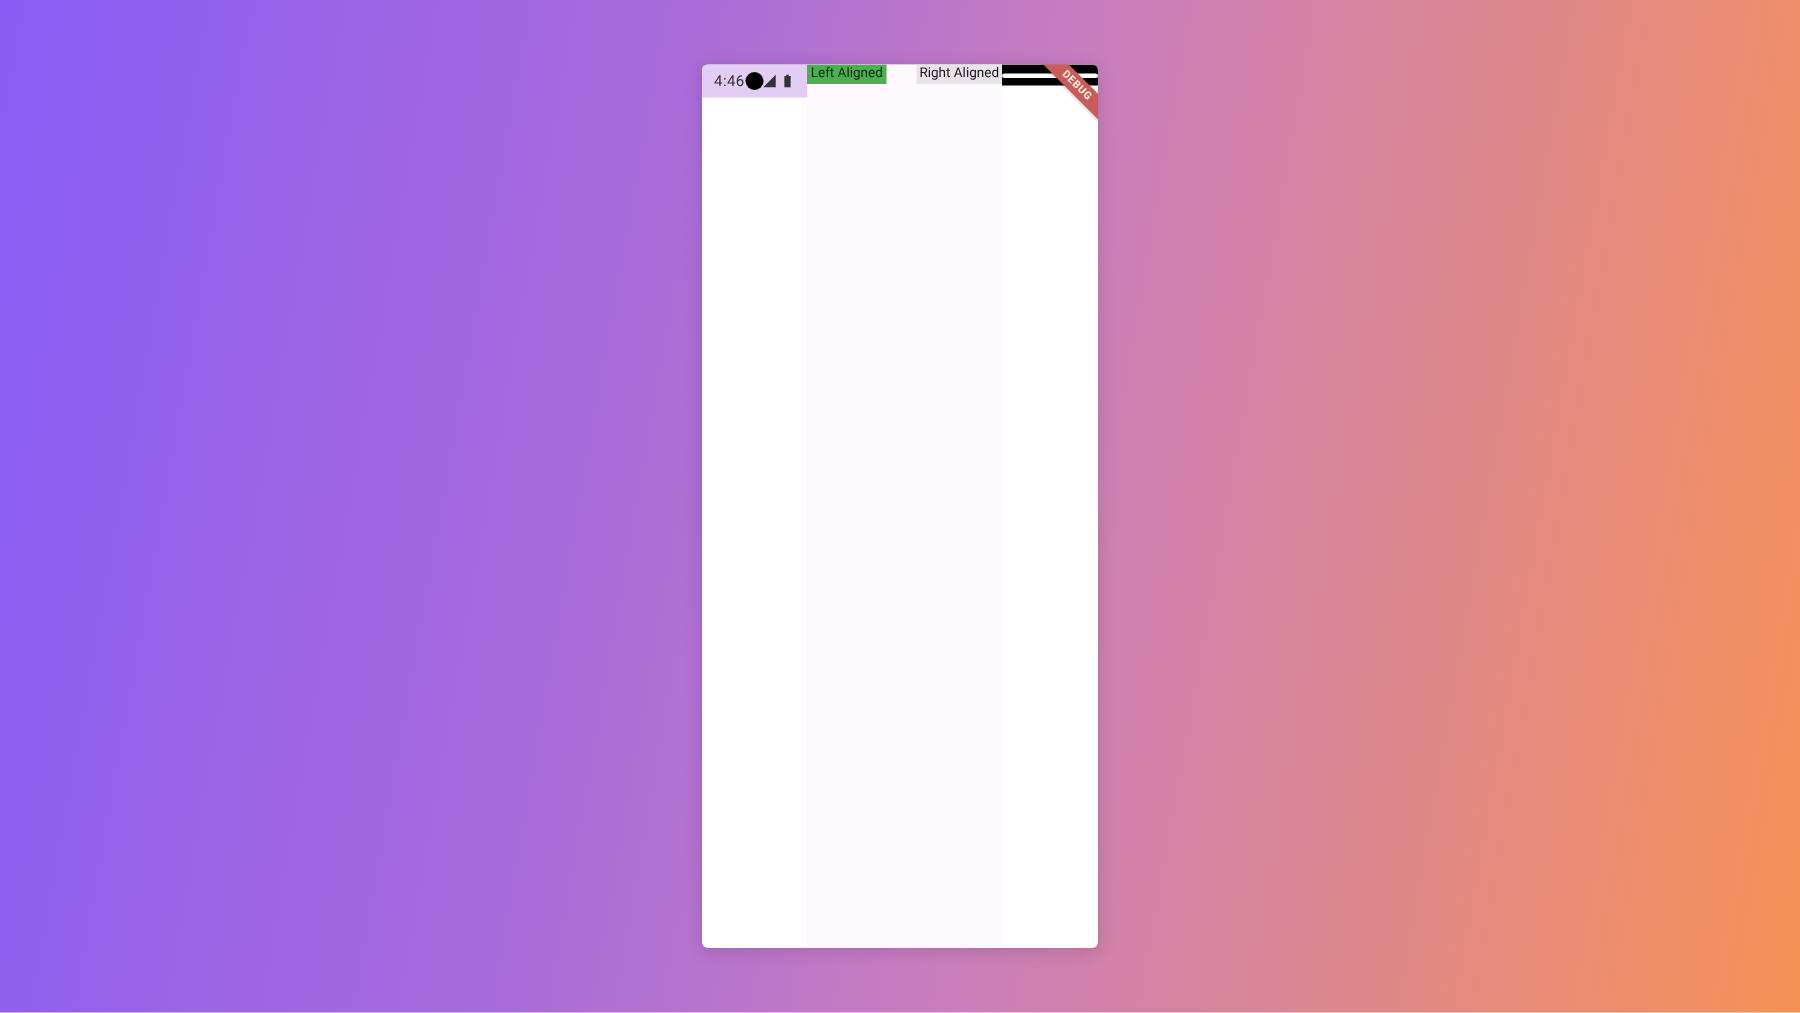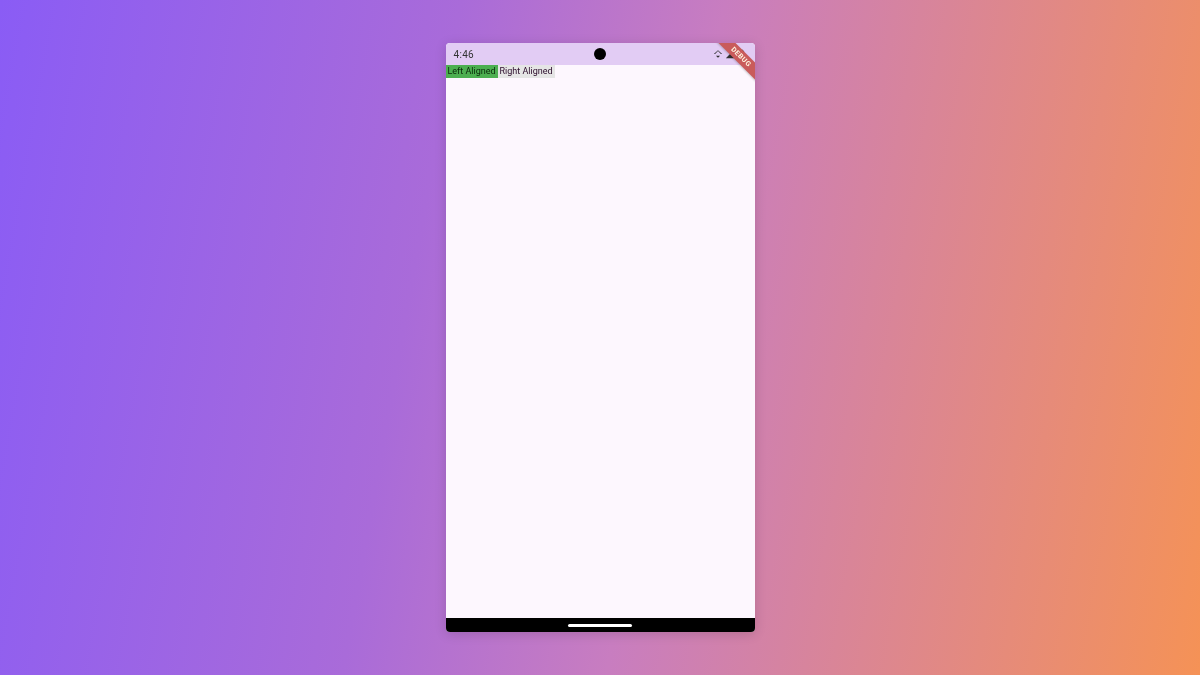--- a/index.html
+++ b/index.html
@@ -7,28 +7,28 @@
       width: 1200px;
       height: 675px;
       background: linear-gradient(100deg, #8a5cf5 0%, #a96bd9 35%, #c87dc0 55%, #f59256 100%);
       display: flex;
       align-items: center;
       justify-content: center;
       font-family: Roboto, "Segoe UI", Arial, sans-serif;
       overflow: hidden;
     }
     .phone {
-      width: 309px;
+      width: 264px;
       height: 589px;
       background: #fff;
       border-radius: 4px;
       position: relative;
       overflow: hidden;
       display: flex;
-      flex-direction: column;
+      flex-direction: row;
       box-shadow: 0 2px 12px rgba(0,0,0,0.15);
     }
 
     
     .status-bar {
       height: 22px;
       background: #e2ccf4;
       display: flex;
       align-items: center;
       justify-content: space-between;
@@ -76,20 +76,21 @@
 
     
     .content {
       flex: 1;
       background: #fdf7fe;
       display: flex;
       flex-direction: column;
     }
     .row {
       display: flex;
+      justify-content: space-between;
       align-items: flex-start;
     }
     .chip {
       font-size: 9px;
       padding: 1px 2px;
       line-height: 1.2;
     }
     .chip.green { background: #4caf50; color: #0b2b0b; }
     .chip.purple { background: #e5e5e5; color: #2b0b2b; }
 

